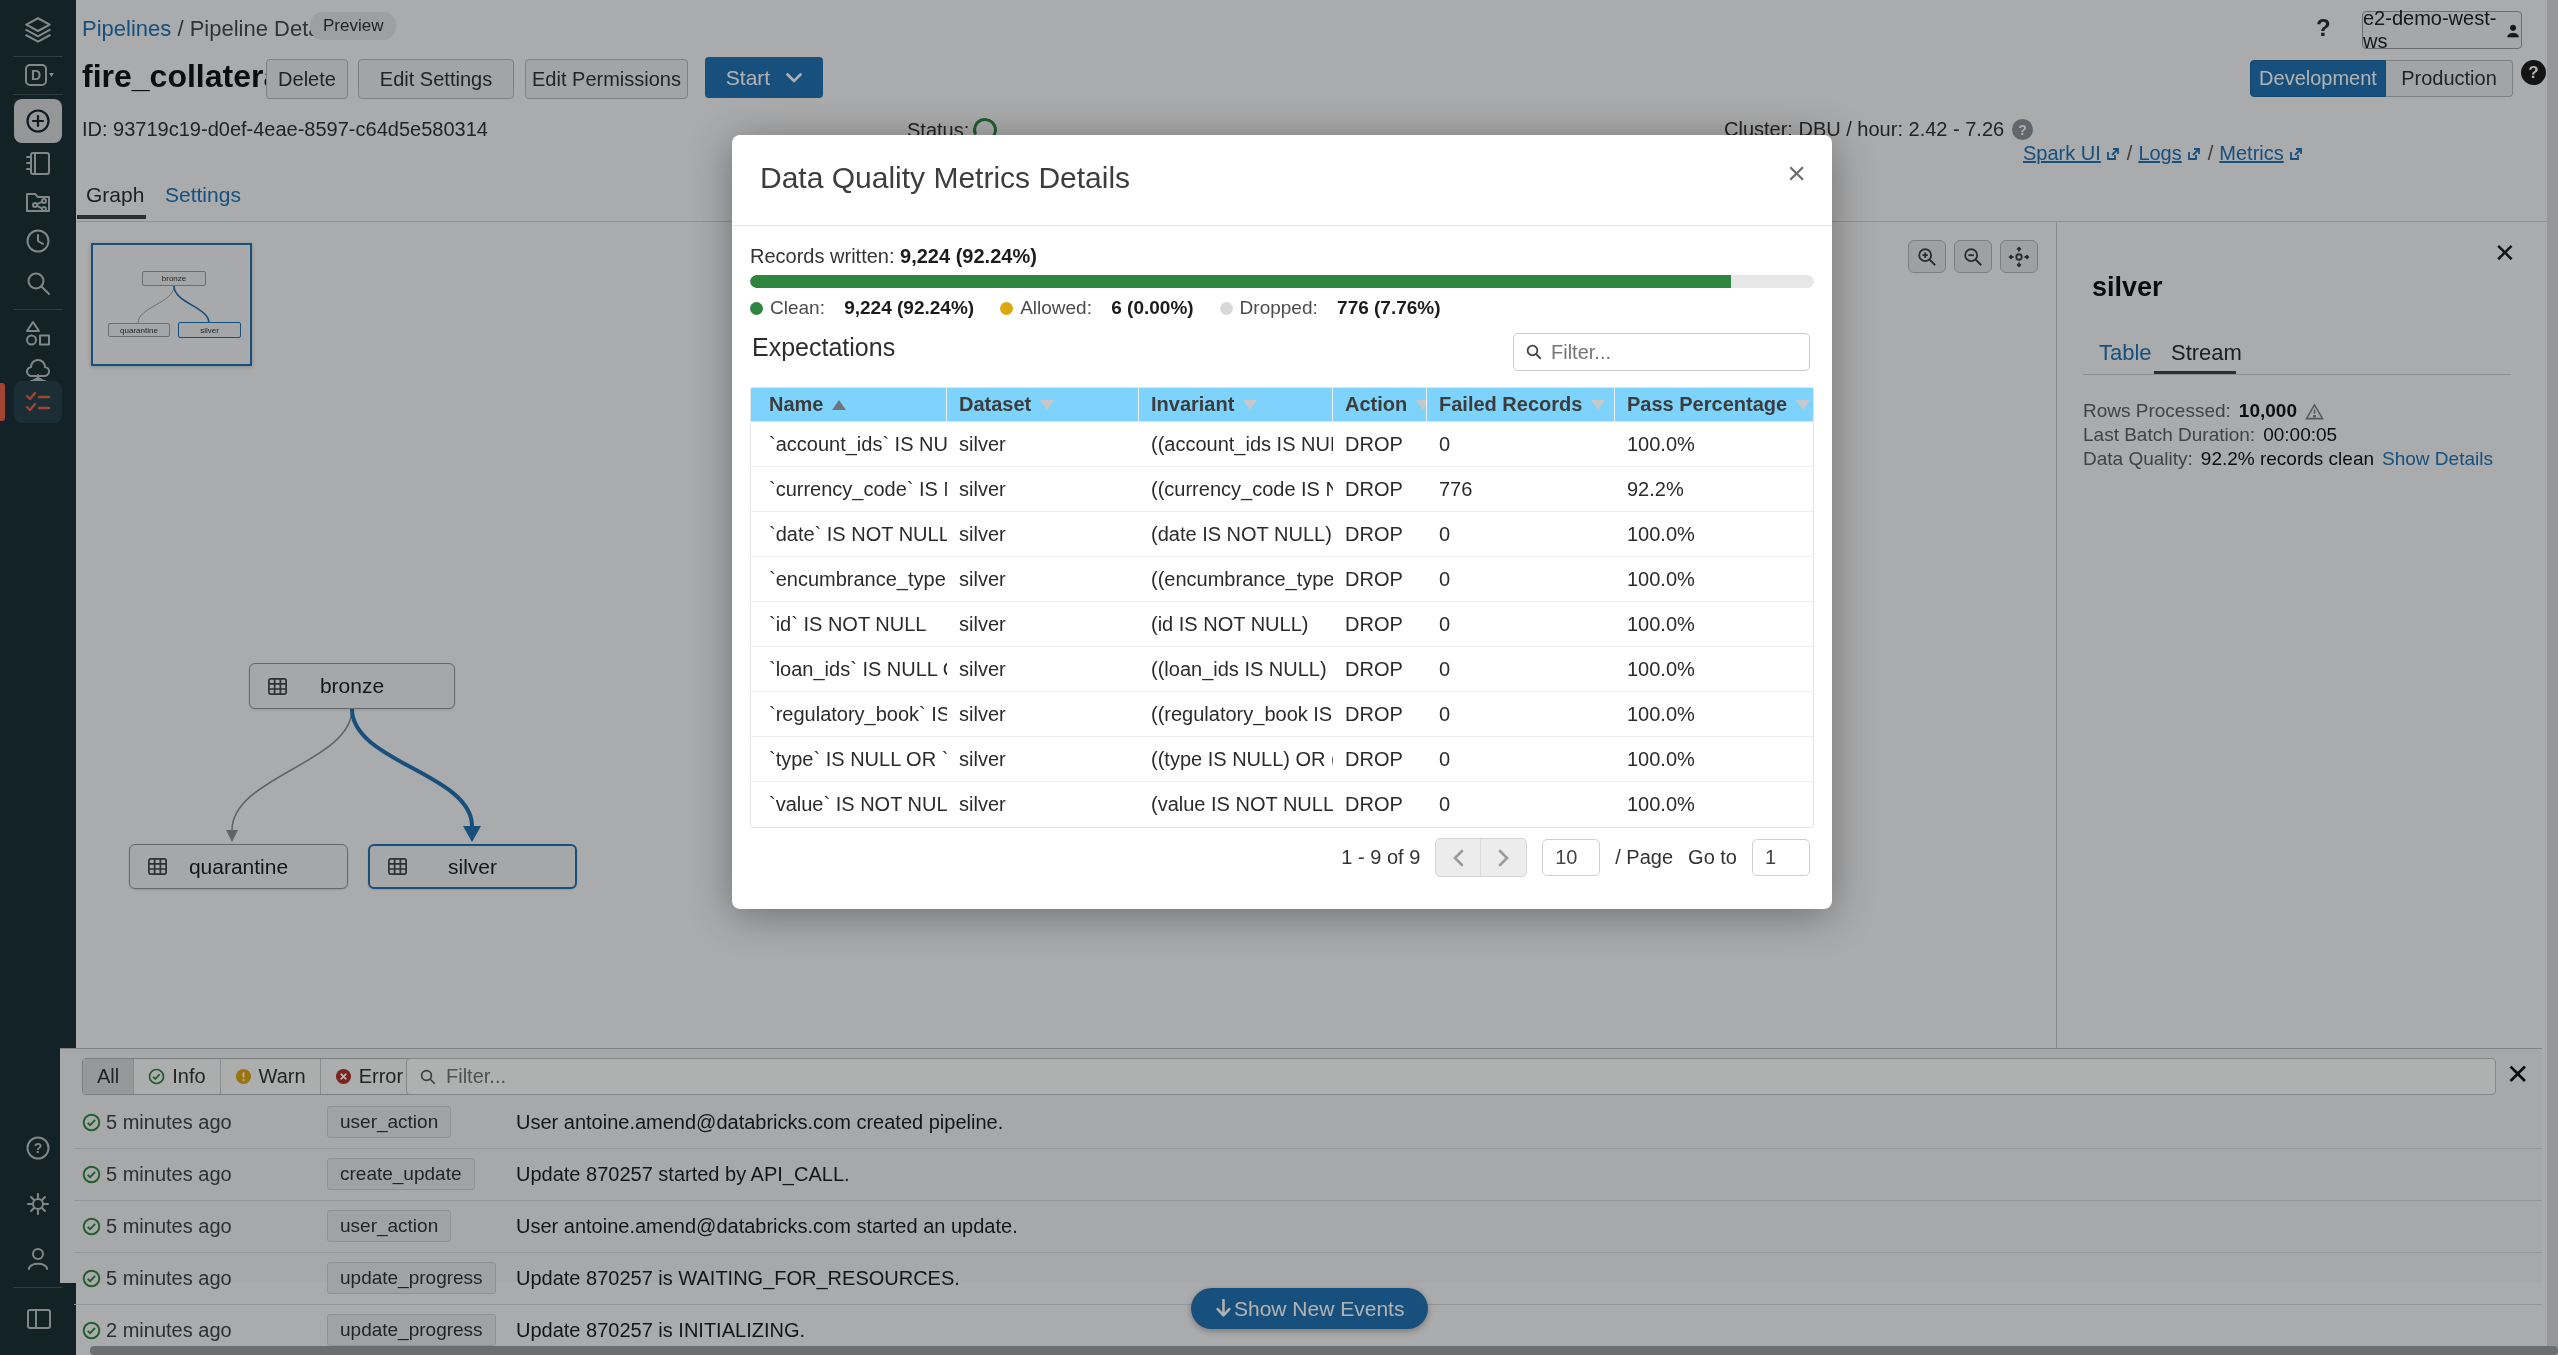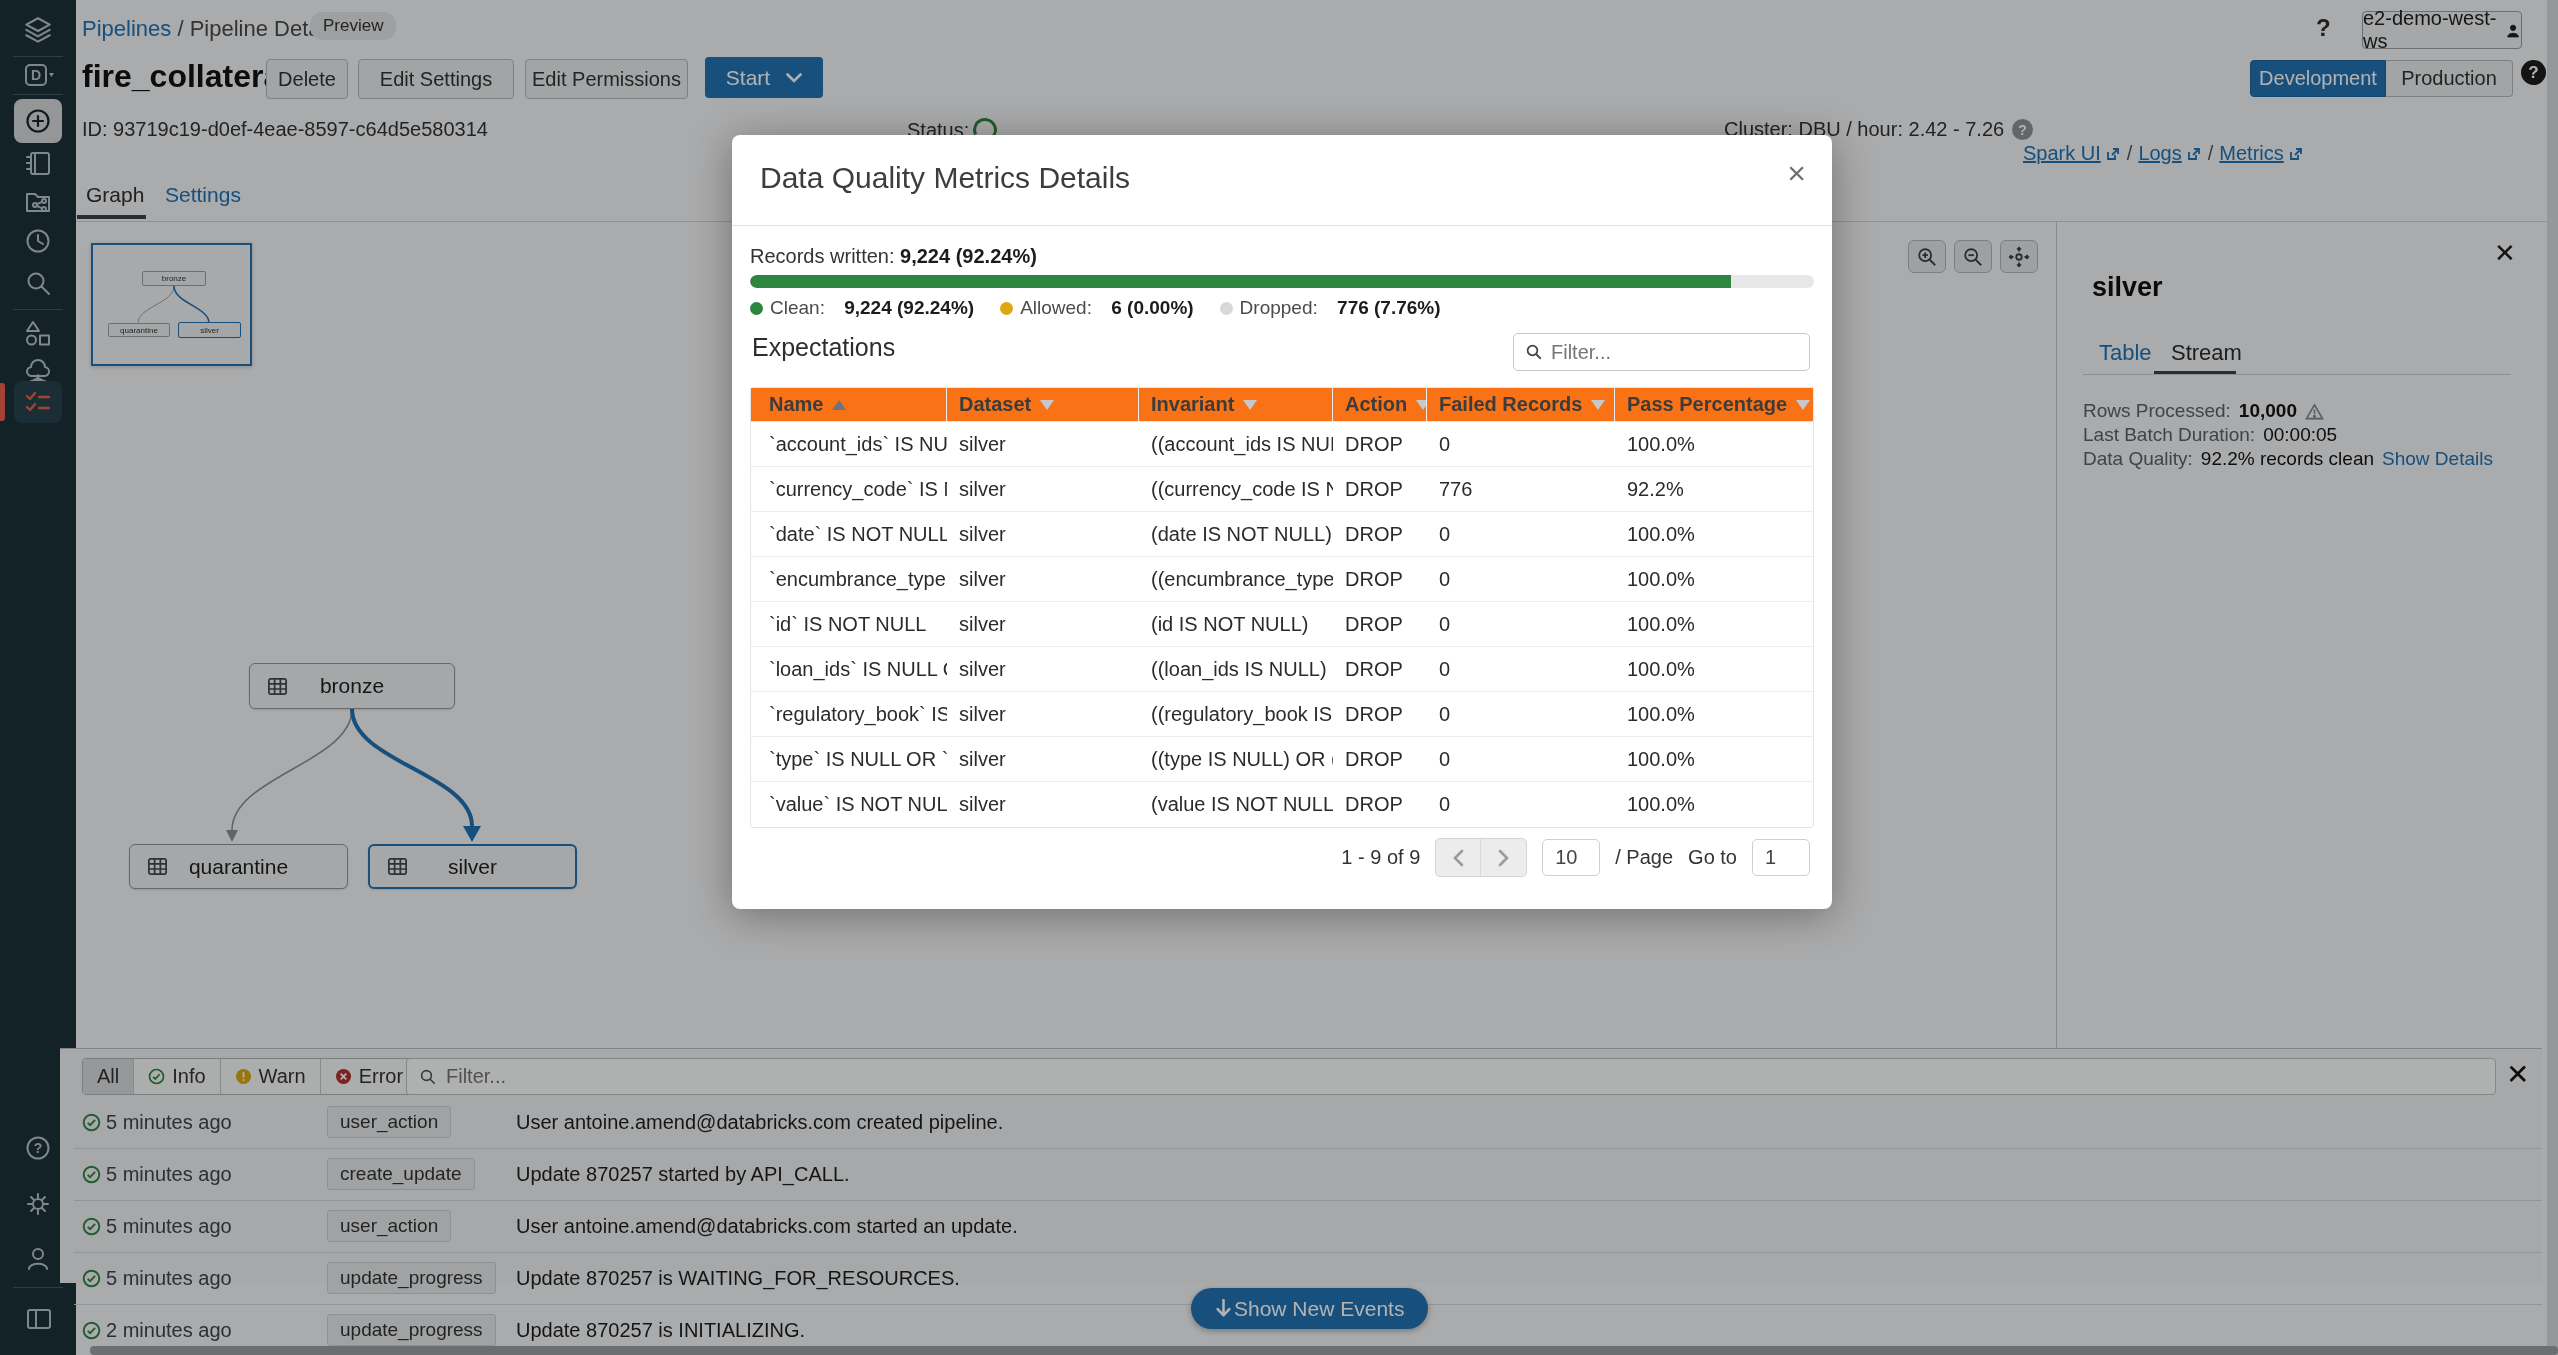--- a/index.html
+++ b/index.html
@@ -96,21 +96,21 @@
   #dq-bar { position:absolute; left:18px; top:140px; width:1064px; height:13px; background:#e7e7e7; border-radius:7px; overflow:hidden; }
   #dq-fill { height:13px; background:#2e8540; border-radius:7px 0 0 7px; }
   #dq-legend { position:absolute; left:18px; top:162px; display:flex; gap:26px; font-size:19px; color:#4c4c4c; align-items:center; }
   .leg-item { display:flex; align-items:center; gap:7px; }
   .leg-dot { width:13px; height:13px; border-radius:50%; }
   .leg-val { color:#1c1c1c; font-weight:bold; }
   #exp-heading { position:absolute; left:20px; top:198px; font-size:25px; color:#2d2d2d; }
   #exp-filter { position:absolute; right:22px; top:198px; width:297px; height:38px; border:1px solid #c9c9c9; border-radius:5px; background:#fff; display:flex; align-items:center; padding:0 11px; gap:8px; }
   #exp-filter input { border:none; outline:none; font-size:20px; color:#333; width:100%; font-family:inherit; }
   #exp-table { position:absolute; left:18px; top:252px; width:1064px; border:1px solid #e3e5e7; border-radius:3px; }
-  .thead { display:grid; grid-template-columns:196px 192px 194px 94px 188px 1fr; background:#f97316; border-bottom:1px solid #dfe1e3; height:34px; }
+  .thead { display:grid; grid-template-columns:196px 192px 194px 94px 188px 1fr; background:#7dd3fc; border-bottom:1px solid #dfe1e3; height:34px; }
   .th { display:flex; align-items:center; gap:9px; font-size:20px; font-weight:bold; color:#3c3c3c; padding-left:12px; border-right:1px solid #ebedee; overflow:hidden; white-space:nowrap; }
   .th:first-child { padding-left:18px; }
   .th:last-child { border-right:none; }
   .tri-up { width:0; height:0; border-left:7px solid transparent; border-right:7px solid transparent; border-bottom:10px solid #6e7479; }
   .tri-down { width:0; height:0; border-left:7px solid transparent; border-right:7px solid transparent; border-top:10px solid #c6c8ca; }
   .trow { display:grid; grid-template-columns:196px 192px 194px 94px 188px 1fr; height:45px; border-bottom:1px solid #ebedee; cursor:pointer; }
   .trow:last-child { border-bottom:none; }
   .tcell { display:flex; align-items:center; font-size:20px; color:#2b2b2b; padding-left:12px; overflow:hidden; white-space:nowrap; }
   .tcell.c0 { padding-left:18px; }
   #pagination { position:absolute; right:22px; top:703px; display:flex; align-items:center; gap:15px; font-size:20px; color:#333; }

